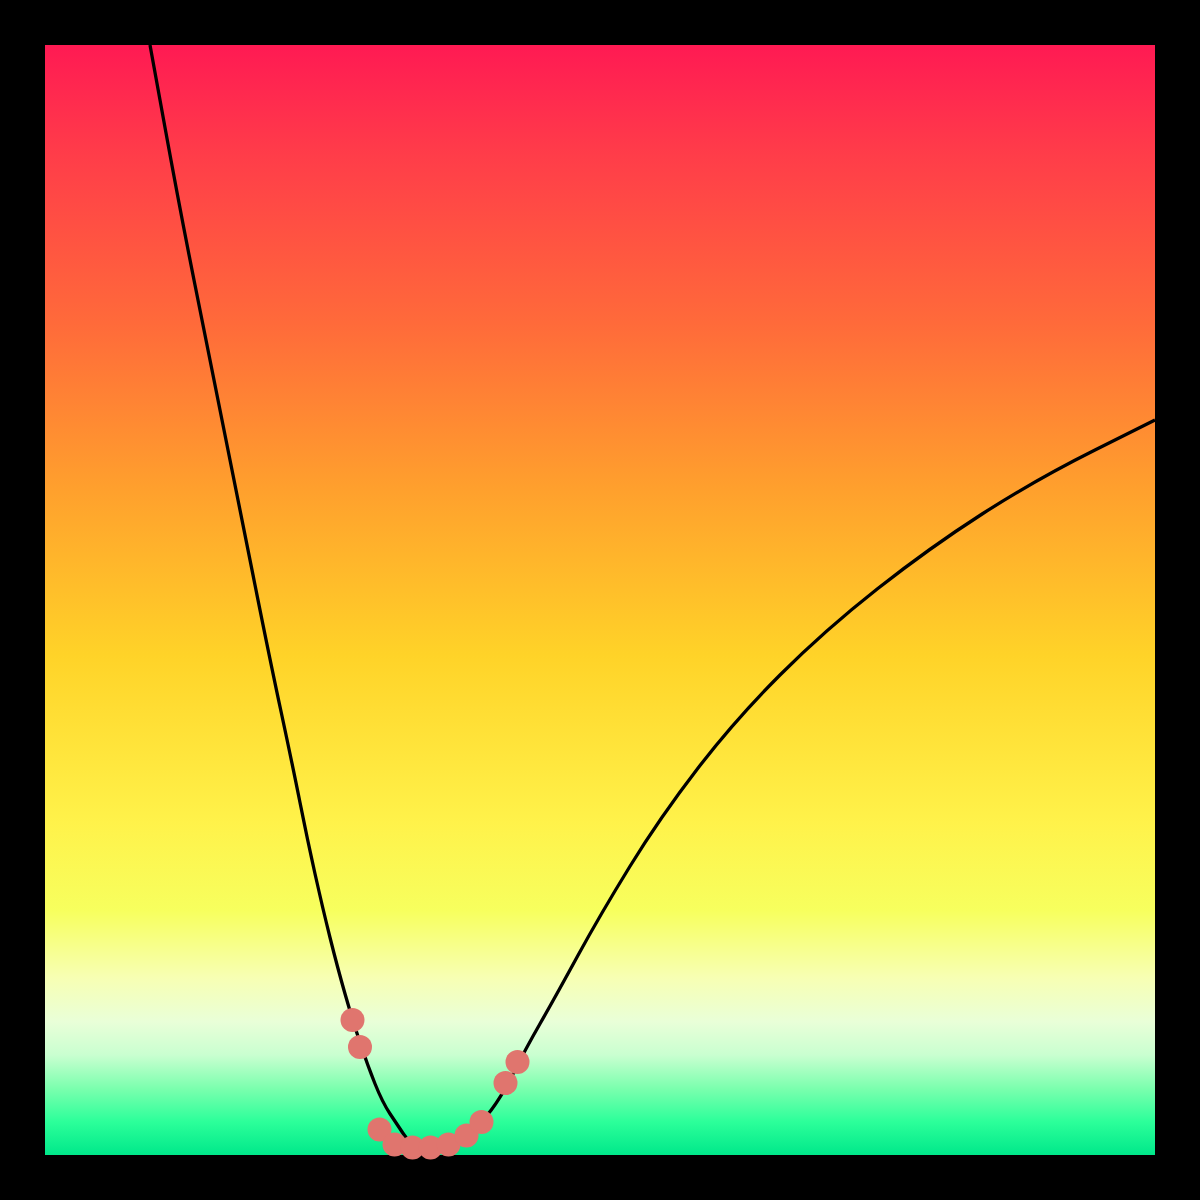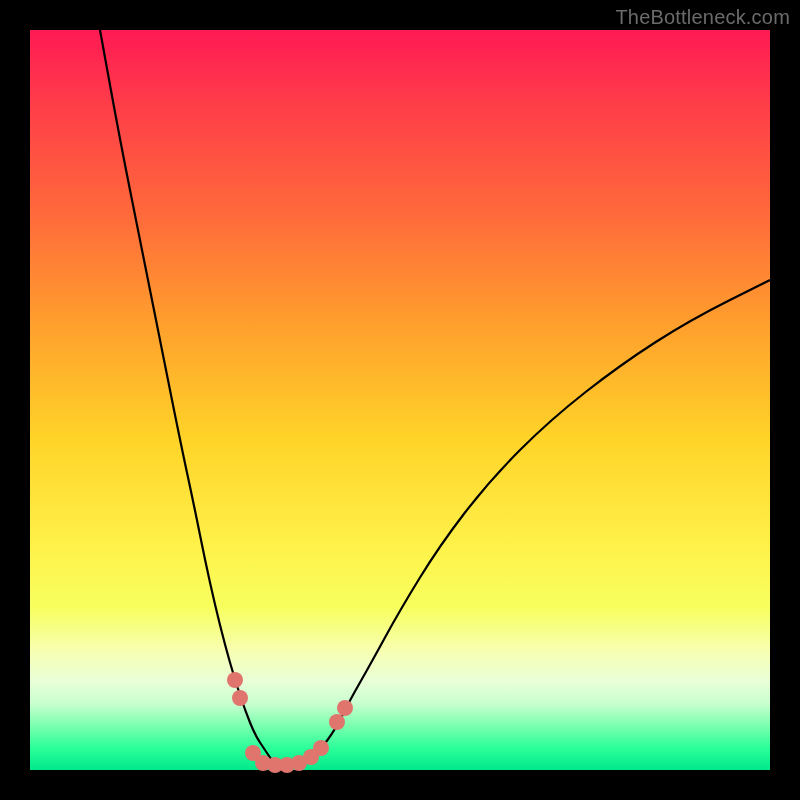--- a/index.html
+++ b/index.html
@@ -59,21 +59,20 @@
     width: 740px;
     height: 740px;
     overflow: visible;
   }
 </style>
 </head>
 <body>
 
 <div class="frame">
 
-  <div class="watermark">TheBottleneck.com</div>
 
   <div class="plot-area">
     <svg class="curve" viewBox="0 0 740 740" preserveAspectRatio="none">
       <path fill="none" stroke="#000" stroke-width="2.2" d="M 70 0 Q 70 0 80 55 Q 90 110 100 160 Q 110 210 120 260 Q 130 310 140 360 Q 150 410 157.5 445 Q 165 480 170 505 Q 175 530 180 552.5 Q 185 575 190 595 Q 195 615 200 632.5 Q 205 650 210 665 Q 215 680 220 692.5 Q 225 705 230 712.5 Q 235 720 239 726 Q 243 732 246.5 733.5 Q 250 735 255 735 Q 260 735 267.5 732.5 Q 275 730 282.5 725 Q 290 720 297.5 710 Q 305 700 312.5 685 Q 320 670 330 652.5 Q 340 635 355 607.5 Q 370 580 390 547.5 Q 410 515 435 482.5 Q 460 450 490 420 Q 520 390 555 362.5 Q 590 335 625 312.5 Q 660 290 700 270 L 740 250"></path>
       <g>
           <circle cx="205" cy="650" r="8" fill="#e0756e"></circle>
           <circle cx="210" cy="668" r="8" fill="#e0756e"></circle>
           <circle cx="223" cy="723" r="8" fill="#e0756e"></circle>
           <circle cx="233" cy="733" r="8" fill="#e0756e"></circle>
           <circle cx="245" cy="735" r="8" fill="#e0756e"></circle>

